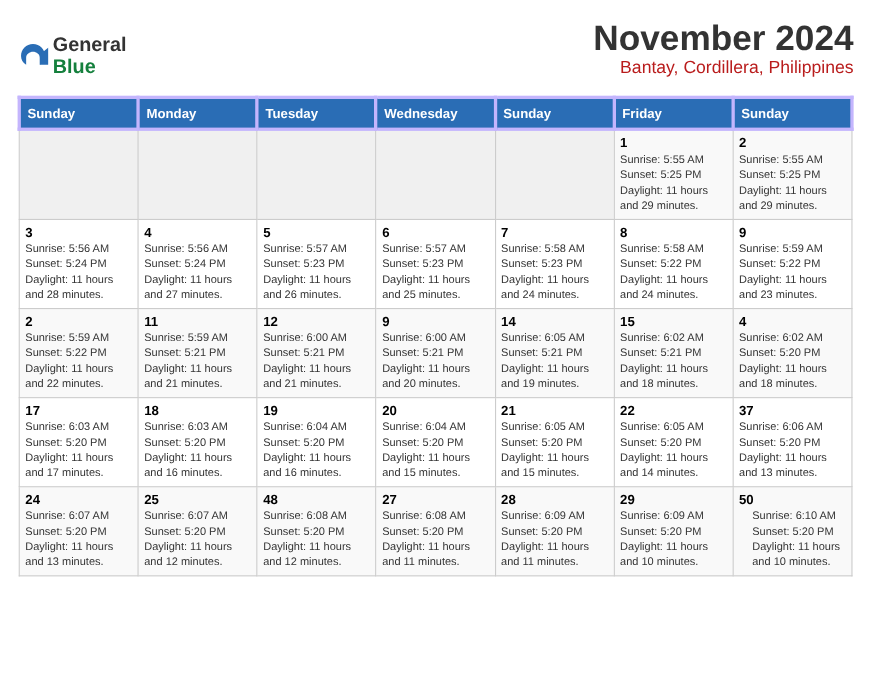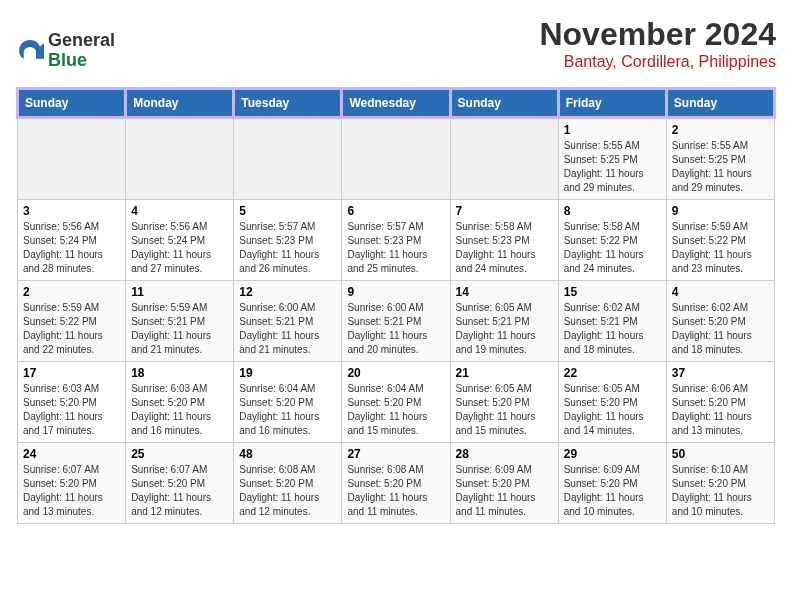--- a/index.html
+++ b/index.html
@@ -301,19 +301,19 @@
 Daylight: 11 hours and 11 minutes.</div>
         </td>
         <td>
           <span class="day-number">29</span>
           <div class="day-info" style="white-space: pre-line;">Sunrise: 6:09 AM
 Sunset: 5:20 PM
 Daylight: 11 hours and 10 minutes.</div>
         </td>
         <td>
           <span class="day-number">50</span>
-          <div class="day-info" style="white-space: pre-line;">Sunrise: 6:10 AM
+          <div class="day-info" style="white-space: pre-line; margin-left: 12px;">Sunrise: 6:10 AM
 Sunset: 5:20 PM
 Daylight: 11 hours and 10 minutes.</div>
         </td>
       </tr>
     </tbody>
 </table>
 
 </body></html>

